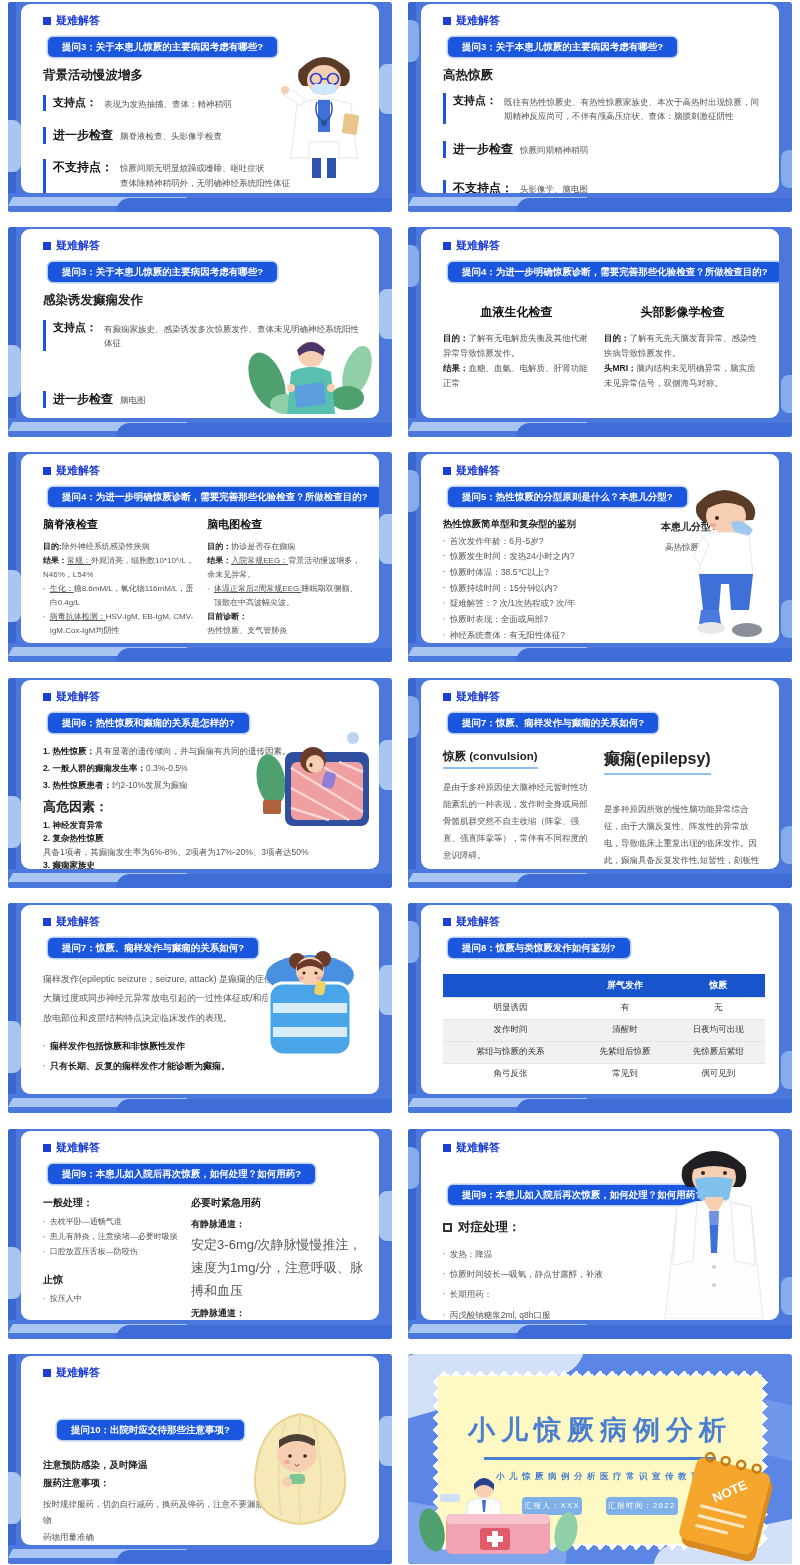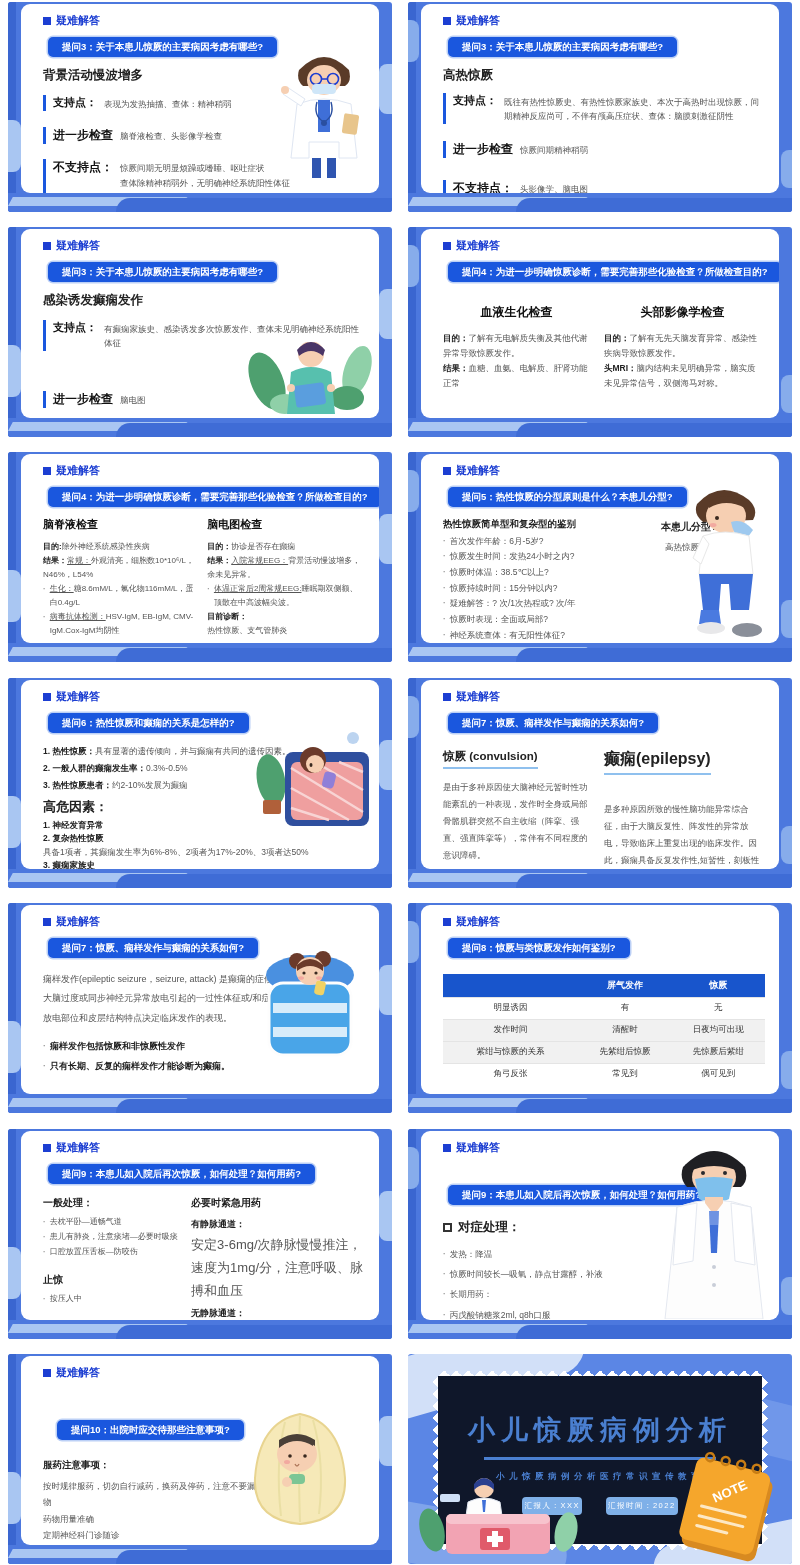--- a/index.html
+++ b/index.html
@@ -32,21 +32,21 @@
 .ctitle{font-size:12px;font-weight:700;color:#111;text-align:center;margin-bottom:10px}
 .ctitle2{font-size:11px;font-weight:700;color:#111;margin-bottom:8px}
 .ill{position:absolute}
 .tbl{width:100%;border-collapse:collapse;margin-top:16px}
 .tbl th{background:#1855cc;color:#fff;font-size:9px;font-weight:700;padding:5px 0}
 .tbl td{font-size:8.5px;color:#333;text-align:center;padding:4.5px 0;border-top:1px solid #e4e4e4}
 .tbl tr.alt td{background:#f1f1f1}
 .uline{border-bottom:2px solid #8fc0ee;display:inline-block;padding-bottom:3px}
 .tslide{background:#5b86e5}
 .wsw{position:absolute;background:#e8f0fc;opacity:.85;border-radius:60px}
-.stamp{position:absolute;left:30px;right:30px;top:22px;bottom:20px;background:#0f172a}
+.stamp{position:absolute;left:30px;right:30px;top:22px;bottom:20px;background:#fef9c3}
 .zzT{position:absolute;left:0;right:0;top:-6px;height:6px;background:conic-gradient(from 135deg at 50% 0,#fff 0 90deg,#0000 0) 0 0/12px 6px repeat-x}
 .zzB{position:absolute;left:0;right:0;bottom:-6px;height:6px;background:conic-gradient(from -45deg at 50% 100%,#fff 0 90deg,#0000 0) 0 0/12px 6px repeat-x}
 .zzL{position:absolute;top:0;bottom:0;left:-6px;width:6px;background:conic-gradient(from 45deg at 0 50%,#fff 0 90deg,#0000 0) 0 0/6px 12px repeat-y}
 .zzR{position:absolute;top:0;bottom:0;right:-6px;width:6px;background:conic-gradient(from 225deg at 100% 50%,#fff 0 90deg,#0000 0) 0 0/6px 12px repeat-y}
 .tt{font-size:27px;font-weight:800;color:#4a7fd0;letter-spacing:6px;text-align:center;margin-top:36px}
 .trule{width:232px;height:3px;background:#4a7fd0;margin:9px auto 11px}
 .tsub{font-size:8.5px;font-weight:700;color:#4a7fd0;letter-spacing:4.5px;text-align:center}
 .badges{display:flex;justify-content:center;gap:24px;margin-top:14px}
 .badge{background:#7fb0e8;color:#fff;font-size:7.5px;padding:4px 2px;border-radius:4px;letter-spacing:1.5px}
 </style>
@@ -616,20 +616,21 @@
         <div class="bbL"></div>
         <div class="bbD"></div>
       </div>
   <div class="card">
     <div class="hdr">
           <span class="sqi"></span>
           <span>疑难解答</span>
         </div>
     <div class="qb" style="margin-top:40px;margin-left:14px">提问10：出院时应交待那些注意事项?</div>
     <div style="font-size:9.5px;font-weight:700;color:#222;margin-top:16px;line-height:1.9">
+      <div>注意预防感染，及时降温</div>
       <div>服药注意事项：</div>
     </div>
     <div style="font-size:8.5px;color:#555;line-height:1.95;margin-top:4px;width:232px">
       <div>按时规律服药，切勿自行减药，换药及停药，注意不要漏服药物</div>
       <div>药物用量准确</div>
       <div>定期神经科门诊随诊</div>
 
     </div>
     <svg class="ill" style="right:24px;top:56px;width:110px;height:122px" viewBox="0 0 110 122">
       <path d="M55 2 Q96 10 100 66 Q102 108 55 112 Q8 108 10 66 Q14 10 55 2Z" fill="#f6e9b8" stroke="#e8d490" stroke-width="2"></path>

